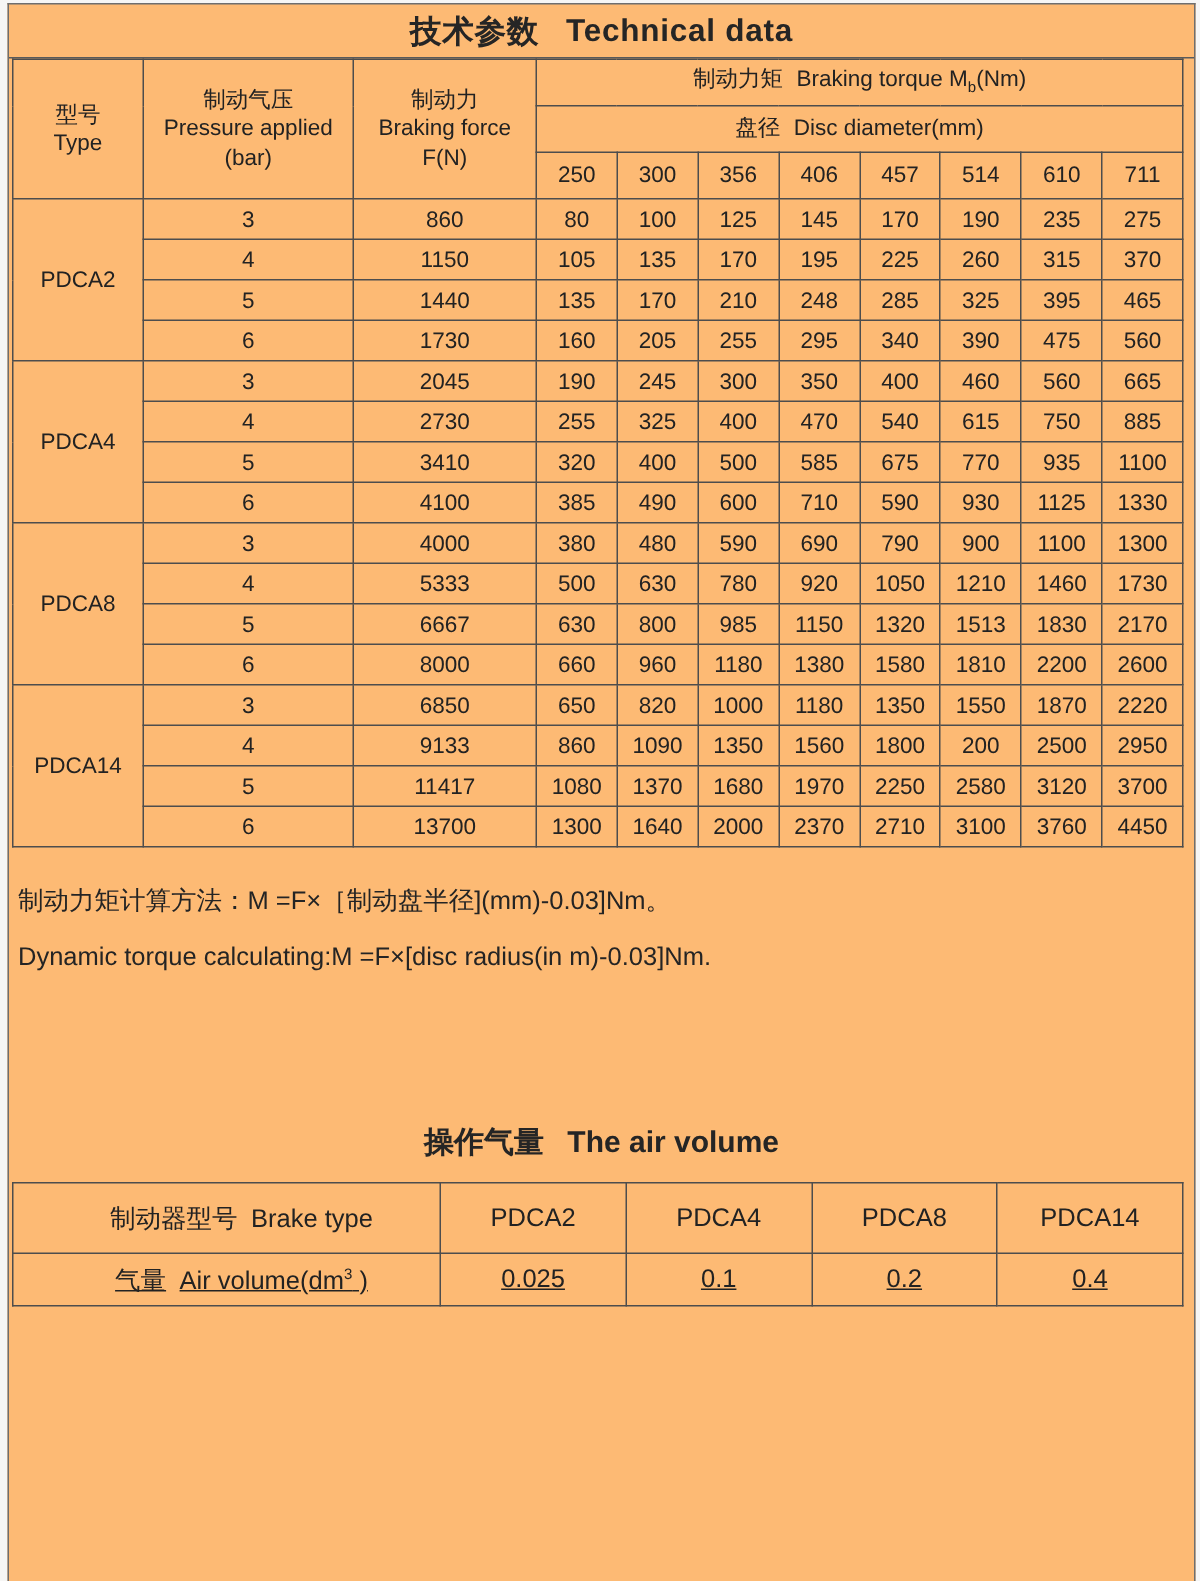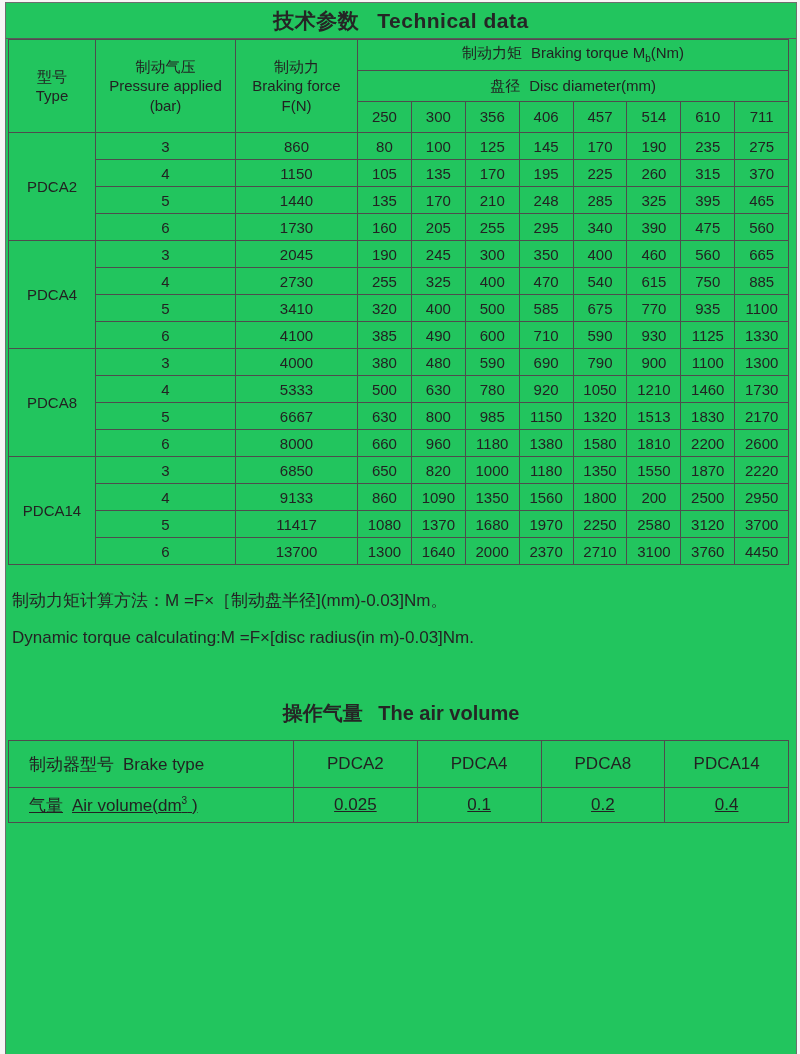--- a/index.html
+++ b/index.html
@@ -9,21 +9,21 @@
     font-family: "Liberation Sans", sans-serif;
     color: #1f1f1f;
     overflow: hidden;
   }
   .page-frame {
     position: absolute;
     left: 5px; top: 2px;
     width: 792px; height: 1052px;
     border: 1px solid #6e6e6e;
     border-bottom: none;
-    background: #22c55e;
+    background: #fdba74;
   }
   
   .title-band {
     height: 36px;
     border-bottom: 1px solid #5a5a5a;
     display: flex; align-items: center; justify-content: center;
     font-size: 21px; font-weight: 700; letter-spacing: 0.5px; color: #252525;
   }
   .title-band .en { margin-left: 18px; }
   
@@ -57,37 +57,37 @@
   .note-cn-2 { padding-left: 92px; }
   .note-en-2 { padding-left: 112px; }
   .formulas {
     margin: 17px 4px 0 6px;
     font-size: 17px;
     color: #242424;
   }
   .formulas p { line-height: 37px; white-space: nowrap; }
   
   .air-title {
-    margin-top: 44px;
+    margin-top: 92px;
     text-align: center;
     font-size: 20px; font-weight: 700; color: #252525;
   }
   .air-title .en { margin-left: 10px; }
   .air-tbl {
     margin: 13px 0 0 2px;
     width: 780px;
     table-layout: fixed;
   }
   .air-tbl td {
     border: 1px solid #4d4d4d;
     font-size: 17px;
     color: #222;
     text-align: center;
   }
-  .air-tbl .lbl { text-align: left; padding-left: 20px; }
+  .air-tbl .lbl { text-align: center; padding-left: 20px; }
   .air-tbl tr.r1 td { height: 47px; }
   .air-tbl tr.r2 td { height: 35px; text-decoration: underline; }
 </style>
 </head>
 <body>
 
 <div class="page-frame">
 
   <div class="title-band">
     <span class="cn">技术参数</span>

